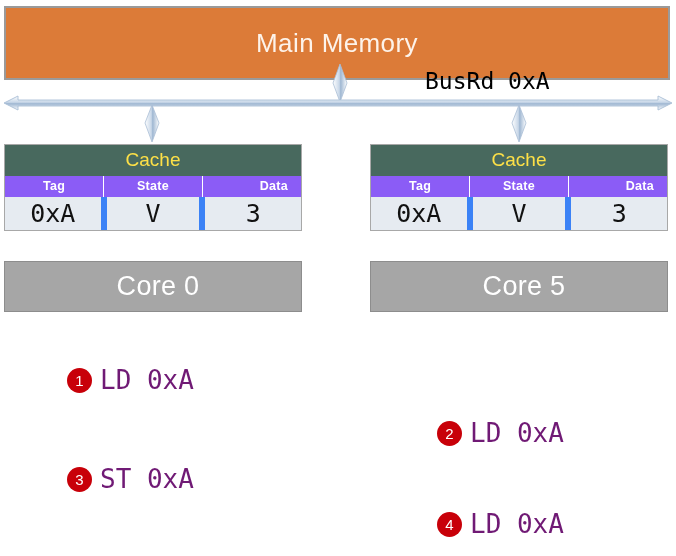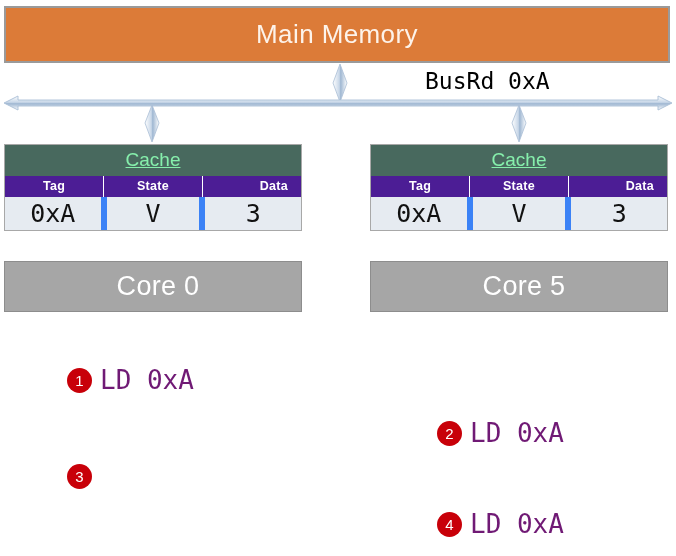--- a/index.html
+++ b/index.html
@@ -16,21 +16,21 @@
     font-family: "Liberation Sans", sans-serif;
     -webkit-font-smoothing: antialiased;
   }
 
   
   .main-memory {
     position: absolute;
     left: 4px;
     top: 6px;
     width: 666px;
-    height: 57px;
+    height: 74px;
     box-sizing: border-box;
     background: #DC7B38;
     border: 2px solid #9a9a9a;
     display: flex;
     align-items: center;
     justify-content: center;
   }
   .main-memory-label {
     color: #fdf3ea;
     font-size: 26px;
@@ -65,35 +65,34 @@
   .cluster-left  { left: 4px;   width: 298px; }
   .cluster-right { left: 370px; width: 298px; }
 
   .cache-box {
     box-sizing: border-box;
     border: 1px solid #a8a8a8;
     background: #ffffff;
   }
   .cache-title {
     background: #48695E;
-    color: #86efac;
+    color: #fde047;
     font-size: 19px;
     text-align: center;
     padding: 5px 0 6px 0;
     line-height: 1.05;
     font-family: "Liberation Sans", sans-serif;
-    text-decoration: underline;
   }
   .cache-table {
     width: 100%;
     border-collapse: collapse;
     table-layout: fixed;
   }
   .cache-table th {
-    background: #4c1d95;
+    background: #8b5cf6;
     color: #ffffff;
     font-size: 12.5px;
     font-weight: bold;
     letter-spacing: 0.3px;
     padding: 3px 0 4px 0;
     border-left: 1px solid #ffffff;
     border-right: 1px solid #ffffff;
     font-family: "Liberation Sans", sans-serif;
   }
   .cache-table th:first-child { border-left: none; }
@@ -263,18 +262,19 @@
   <span class="step-text">LD 0xA</span>
 </div>
 
 <div class="step step-2">
   <span class="step-badge">2</span>
   <span class="step-text">LD 0xA</span>
 </div>
 
 <div class="step step-3">
   <span class="step-badge">3</span>
+  <span class="step-text">ST 0xA</span>
 </div>
 
 <div class="step step-4">
   <span class="step-badge">4</span>
   <span class="step-text">LD 0xA</span>
 </div>
 
 </body></html>

